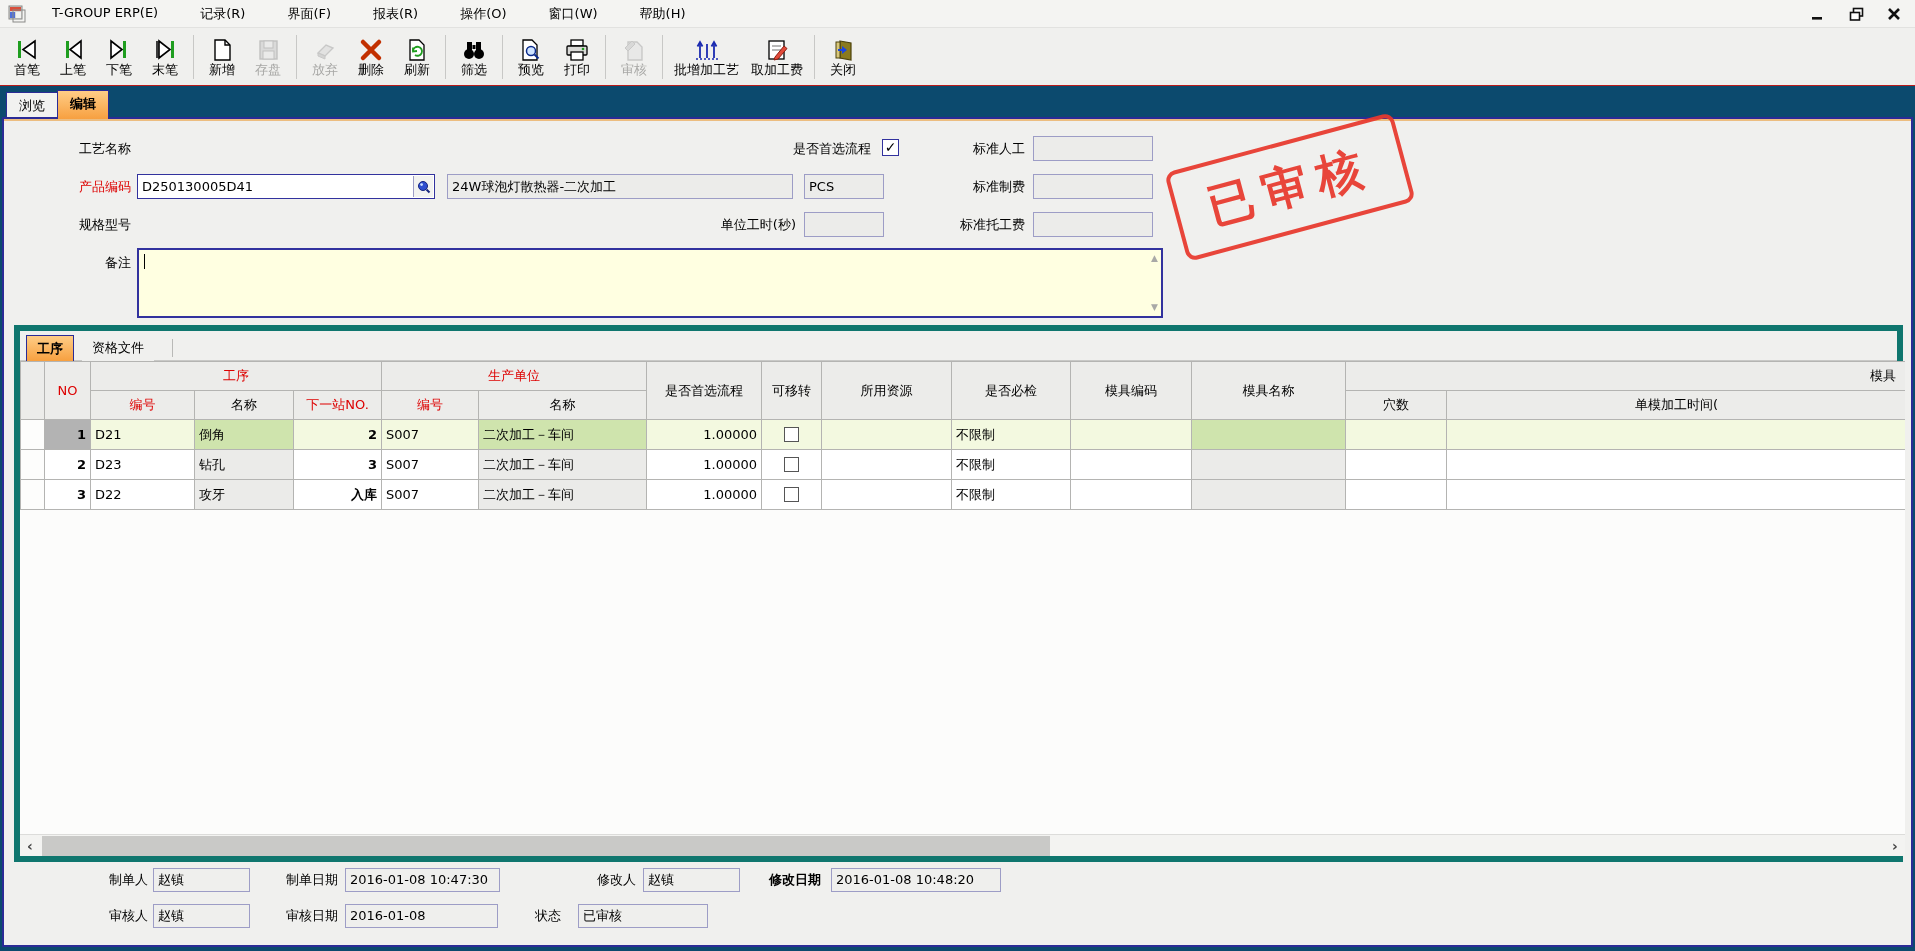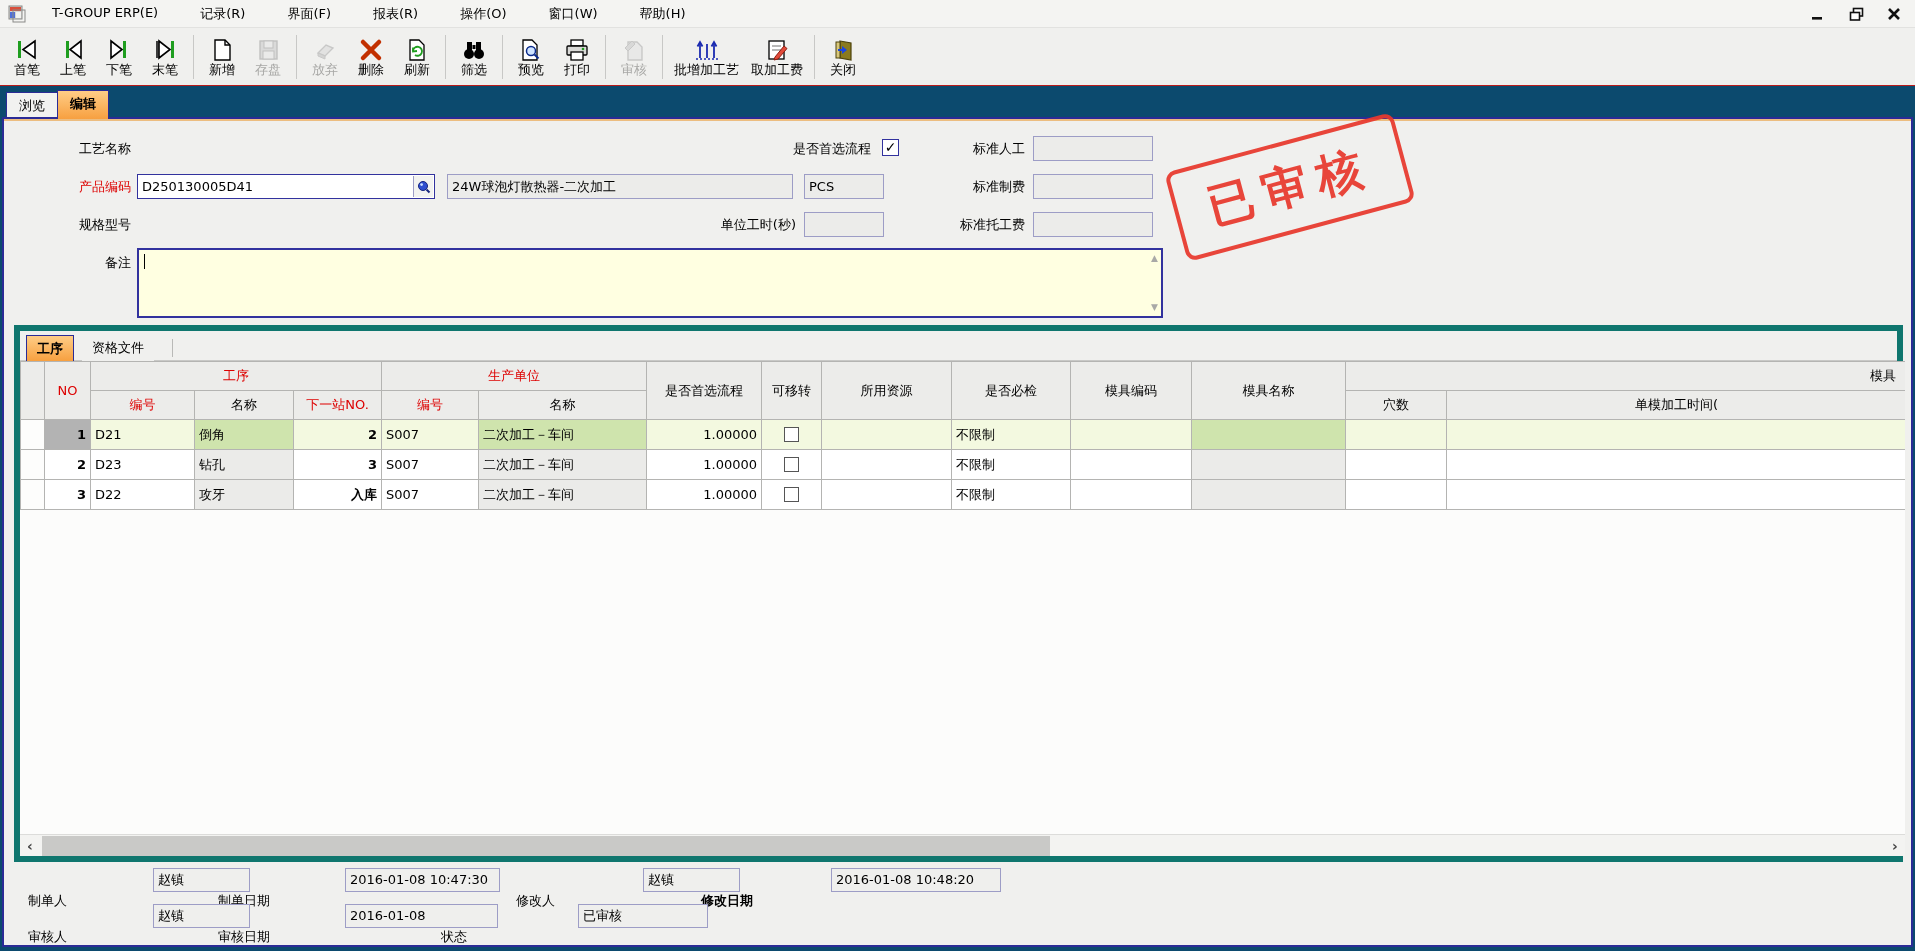--- a/index.html
+++ b/index.html
@@ -81,21 +81,21 @@
   .c-move { text-align:center; }
   .gridcheck { width:15px; height:15px; border:1px solid #555; background:#fff; margin:0 auto; }
 
   
   #hscroll { position:absolute; left:0; bottom:0; width:1885px; height:22px; background:#f3f3f1; border-top:1px solid #dcdcda; }
   .sarrow { position:absolute; top:0; width:20px; height:22px; color:#444; font-size:14px; font-weight:bold;
             display:flex; align-items:center; justify-content:center; }
   #hthumb { position:absolute; left:22px; top:1px; width:1008px; height:20px; background:#c9c9c7; }
 
   
-  .ftlabel { position:absolute; line-height:24px; white-space:nowrap; width:120px;margin-top:21px; }
+  .ftlabel { position:absolute; text-align:right; line-height:24px; white-space:nowrap; width:120px; }
   .ftfield { position:absolute; height:24px; background:#efefed; border:1px solid #9d9dc6; line-height:22px; padding:0 4px; }
 
   svg { display:block; }
 </style>
 </head>
 <body>
 
 <div id="app">
 
   <div id="menubar">

